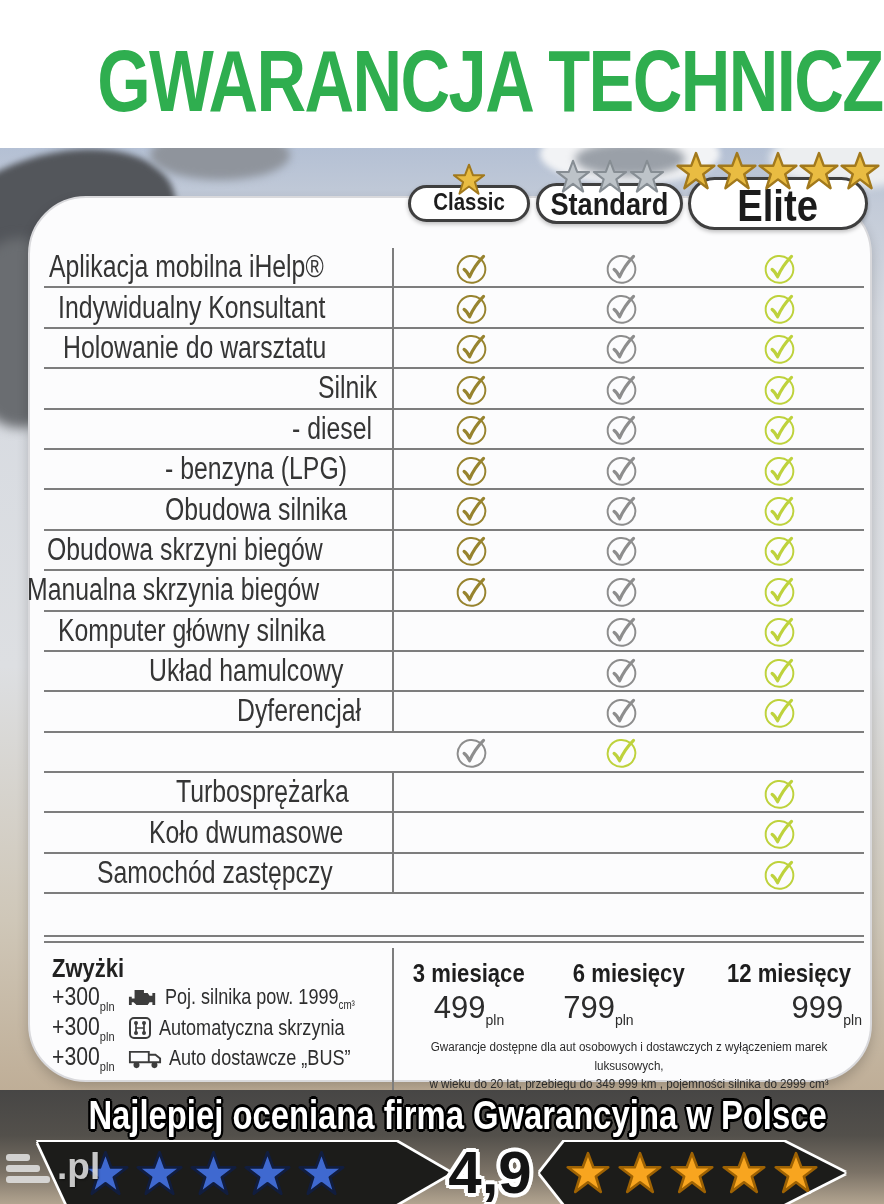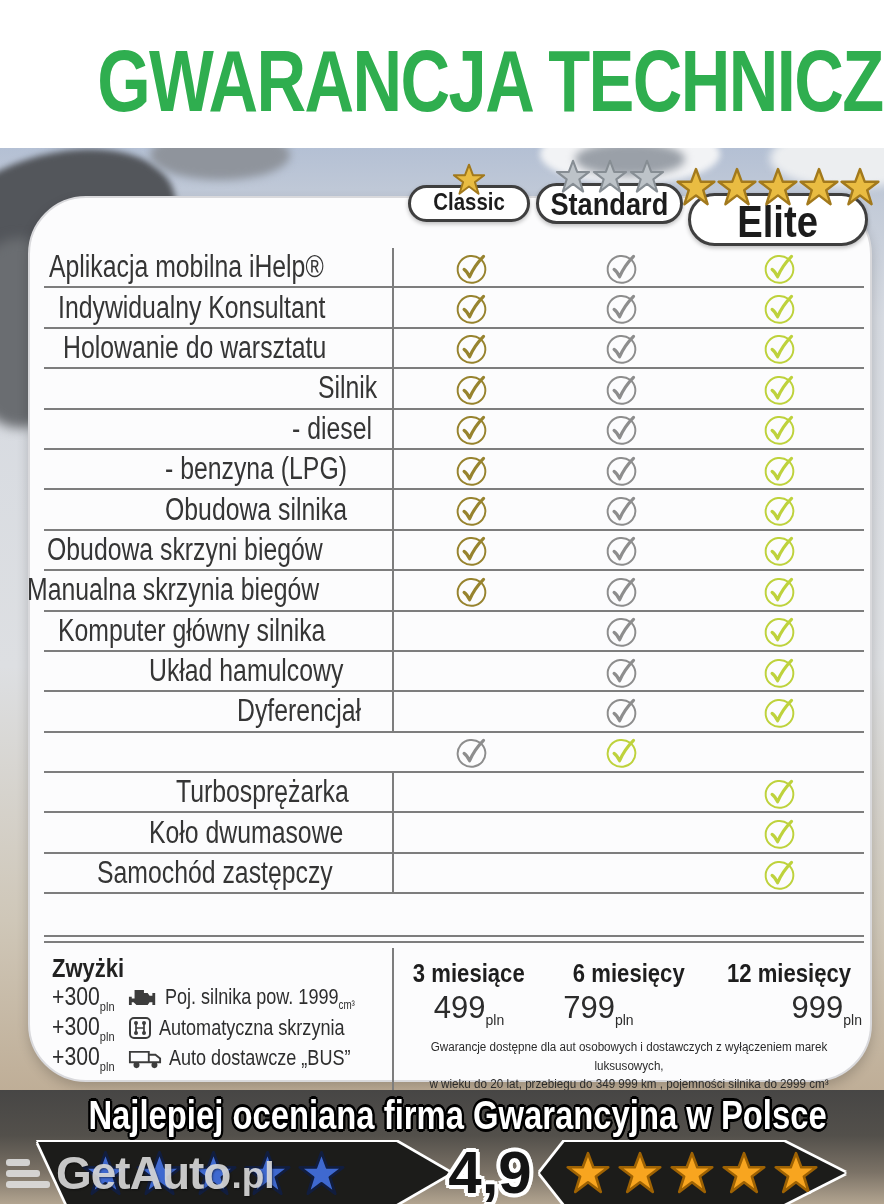--- a/index.html
+++ b/index.html
@@ -26,21 +26,21 @@
     border:2px solid #d9d9dc;border-radius:58px;box-shadow:0 5px 12px rgba(0,0,0,.18);box-sizing:border-box;}
 
   
   .pill{position:absolute;background:#fff;border:3px solid #3f3f3f;box-sizing:border-box;
     display:flex;justify-content:center;box-shadow:0 2px 4px rgba(0,0,0,.25);z-index:6;}
   .pill-label{font-weight:bold;color:#1c1c1c;white-space:nowrap;display:inline-block;transform:scaleX(.85);}
   .pill-classic{left:408px;top:37px;width:122px;height:37px;border-radius:21px;}
   .pill-classic .pill-label{font-size:24px;}
   .pill-standard{left:536px;top:35px;width:147px;height:41px;border-radius:23px;}
   .pill-standard .pill-label{font-size:32px;}
-  .pill-elite{left:688px;top:45px;width:180px;height:53px;border-radius:29px;}
+  .pill-elite{left:688px;top:29px;width:180px;height:53px;border-radius:29px;}
   .pill-elite .pill-label{font-size:45px;}
   .pill-stars{position:absolute;left:50%;transform:translateX(-50%);display:flex;z-index:7;}
   .pill-classic .pill-stars{top:-25px;}
   .pill-standard .pill-stars{top:-27px;gap:2px;}
   .pill-elite .pill-stars{top:-29px;gap:1px;}
 
   
   #rows{position:absolute;left:14px;top:50px;width:820px;}
   .frow{display:grid;grid-template-columns:350px 155px 145px 170px;height:40.4px;
     border-bottom:2.5px solid #7d7d7d;box-sizing:border-box;}
@@ -663,18 +663,17 @@
           </div>
       </div>
     </div>
     <div class="rating">4,9</div>
     <div class="watermark">
       <div class="wm-icon">
           <i></i>
           <i></i>
           <i></i>
         </div>
-      <span class="wm-text">GetAuto</span>
       <span class="wm-tld">.pl</span>
     </div>
   </div>
 
 </div>
 
 </body></html>

